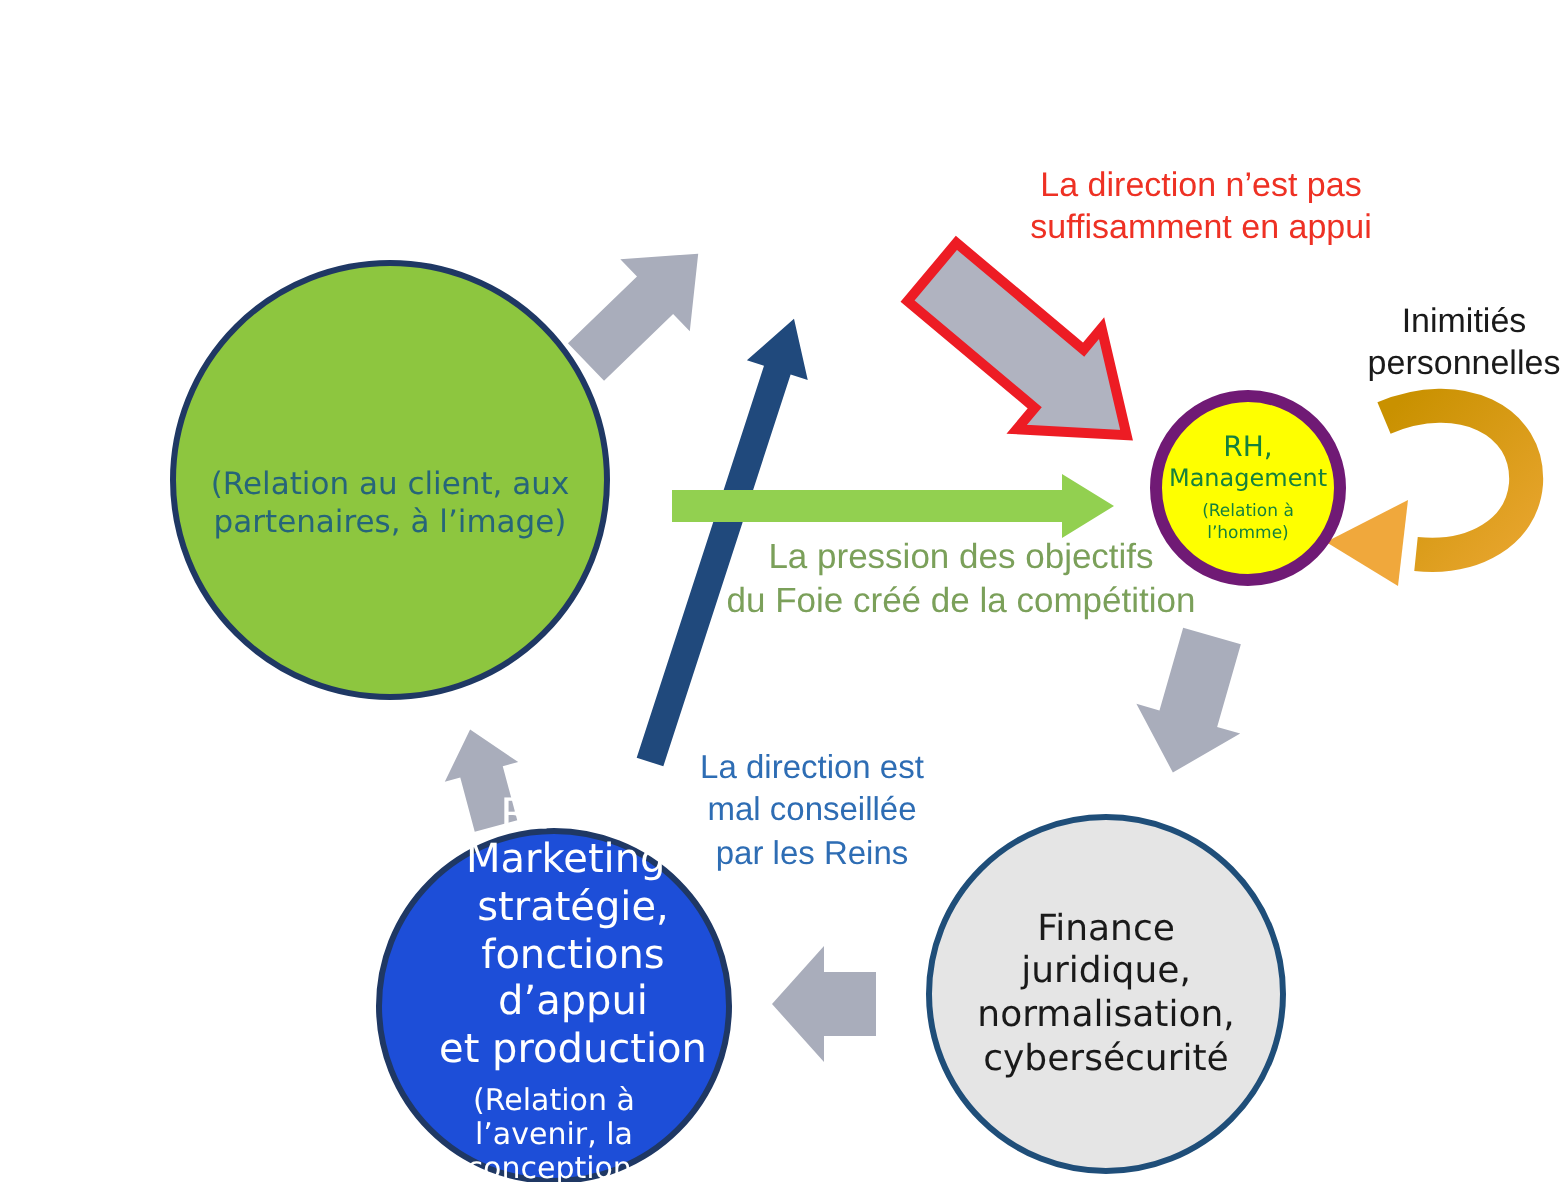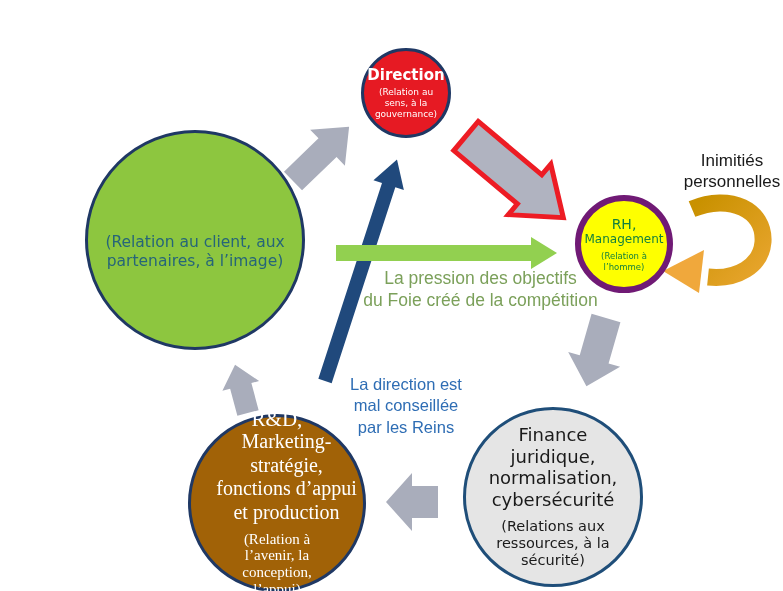--- a/index.html
+++ b/index.html
@@ -22,21 +22,21 @@
   #c-direction{left:361px;top:48px;width:90px;height:90px;background:#e61a23;border:3px solid #1f3864;color:#ffffff;}
   #c-direction .t{font-size:15px;font-weight:bold;}
   #c-direction .s{font-size:9px;line-height:1.2;margin-top:3px;}
   #c-commercial{left:85px;top:130px;width:220px;height:220px;background:#8dc63f;border:3px solid #1f3864;color:#266579;}
   #c-commercial .t{font-size:21px;line-height:1.18;}
   #c-commercial .s{font-size:15.5px;line-height:1.2;margin-top:23px;}
   #c-rh{left:575px;top:195px;width:98px;height:98px;background:#feff00;border:6px solid #701a75;color:#15803d;}
   #c-rh .t{font-size:14px;}
   #c-rh .t2{font-size:12px;}
   #c-rh .s{font-size:8.5px;line-height:1.2;margin-top:5px;}
-  #c-rd{left:188px;top:414px;width:178px;height:178px;background:#a16207;border:3px solid #1f3864;color:#ffffff;font-family:Liberation Serif, serif;}
+  #c-rd{left:188px;top:414px;width:178px;height:178px;background:#1d4ed8;border:3px solid #1f3864;color:#ffffff;}
   #c-rd .t{font-size:21px;line-height:1.05;}
   #c-rd .b{font-size:20px;line-height:1.18;margin-left:19px;}
   #c-rd .s{font-size:15px;line-height:1.12;margin-top:6px;}
   #c-finance{left:463px;top:407px;width:180px;height:180px;background:#e5e5e5;border:3px solid #1f4e79;color:#1a1a1a;}
   #c-finance .t{font-size:18px;line-height:1.2;}
   #c-finance .s{font-size:14.5px;line-height:1.2;margin-top:7px;}
   
   .note{position:absolute;text-align:center;font-family:"Liberation Sans",sans-serif;}
   #n-red{left:468px;top:82px;width:265px;font-size:17px;line-height:1.25;color:#ee3124;}
   #n-enmities{left:658px;top:150px;width:148px;font-size:17px;line-height:1.25;color:#1a1a1a;}
@@ -83,26 +83,20 @@
     <g transform="translate(336,253)">
       <polygon class="arrow-green" points="0,-8 195,-8 195,-16 221,0 195,16 195,8 0,8"></polygon>
     </g>
 
     <g>
       <path d="M 692 209 C 730 193 765 210 763 242 C 761 266 737 280 708 277" fill="none" stroke="url(#goldgrad)" stroke-width="17"></path>
       <polygon points="663,271 704,250 699,293" fill="#f0a83c"></polygon>
     </g>
   </svg>
 
-  <div class="circle" id="c-direction">
-    <div class="t">Direction</div>
-    <div class="s ml">(Relation au
-sens, à la
-gouvernance)</div>
-  </div>
 
   <div class="circle" id="c-commercial">
     <div class="s ml">(Relation au client, aux
 partenaires, à l’image)</div>
   </div>
 
   <div class="circle" id="c-rh">
     <div class="t">RH,</div>
     <div class="t2">Management</div>
     <div class="s ml">(Relation à
@@ -119,25 +113,24 @@
 l’avenir, la
 conception,
 l’appui)</div>
   </div>
 
   <div class="circle" id="c-finance">
     <div class="t ml">Finance
 juridique,
 normalisation,
 cybersécurité</div>
-    <div class="s ml">(Relations aux
-ressources, à la
-sécurité)</div>
   </div>
 
+  <div class="note ml" id="n-red">La direction n’est pas
+suffisamment en appui</div>
   <div class="note ml" id="n-enmities">Inimitiés
 personnelles</div>
   <div class="note ml" id="n-advice">La direction est
 mal conseillée
 par les Reins</div>
   <div class="note ml" id="n-pressure">La pression des objectifs
 du Foie créé de la compétition</div>
 
 </div>
 

